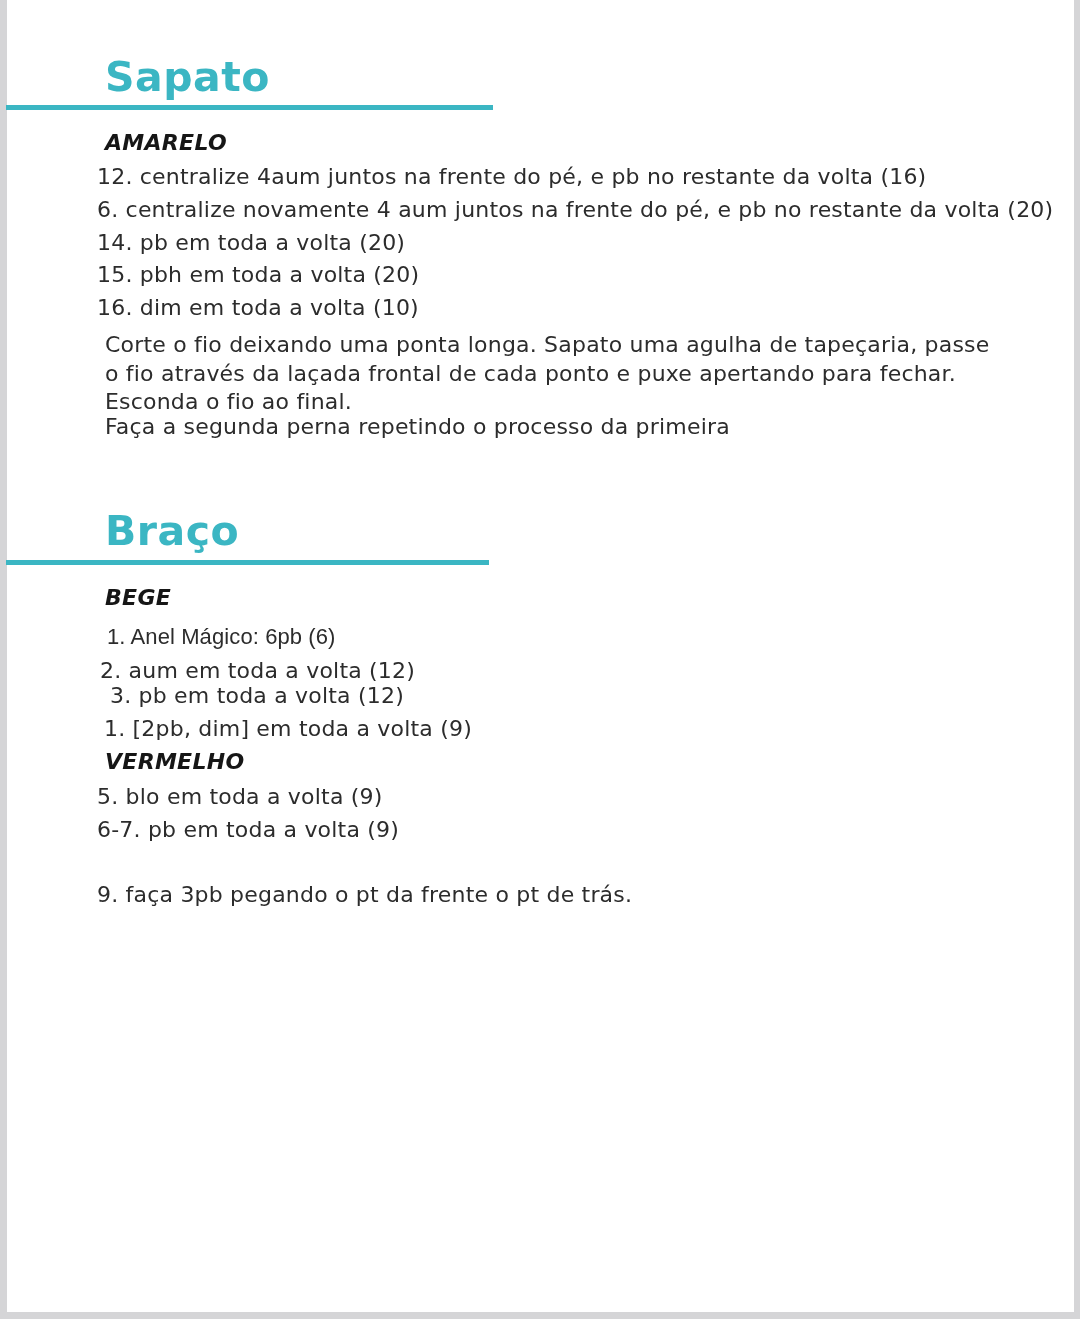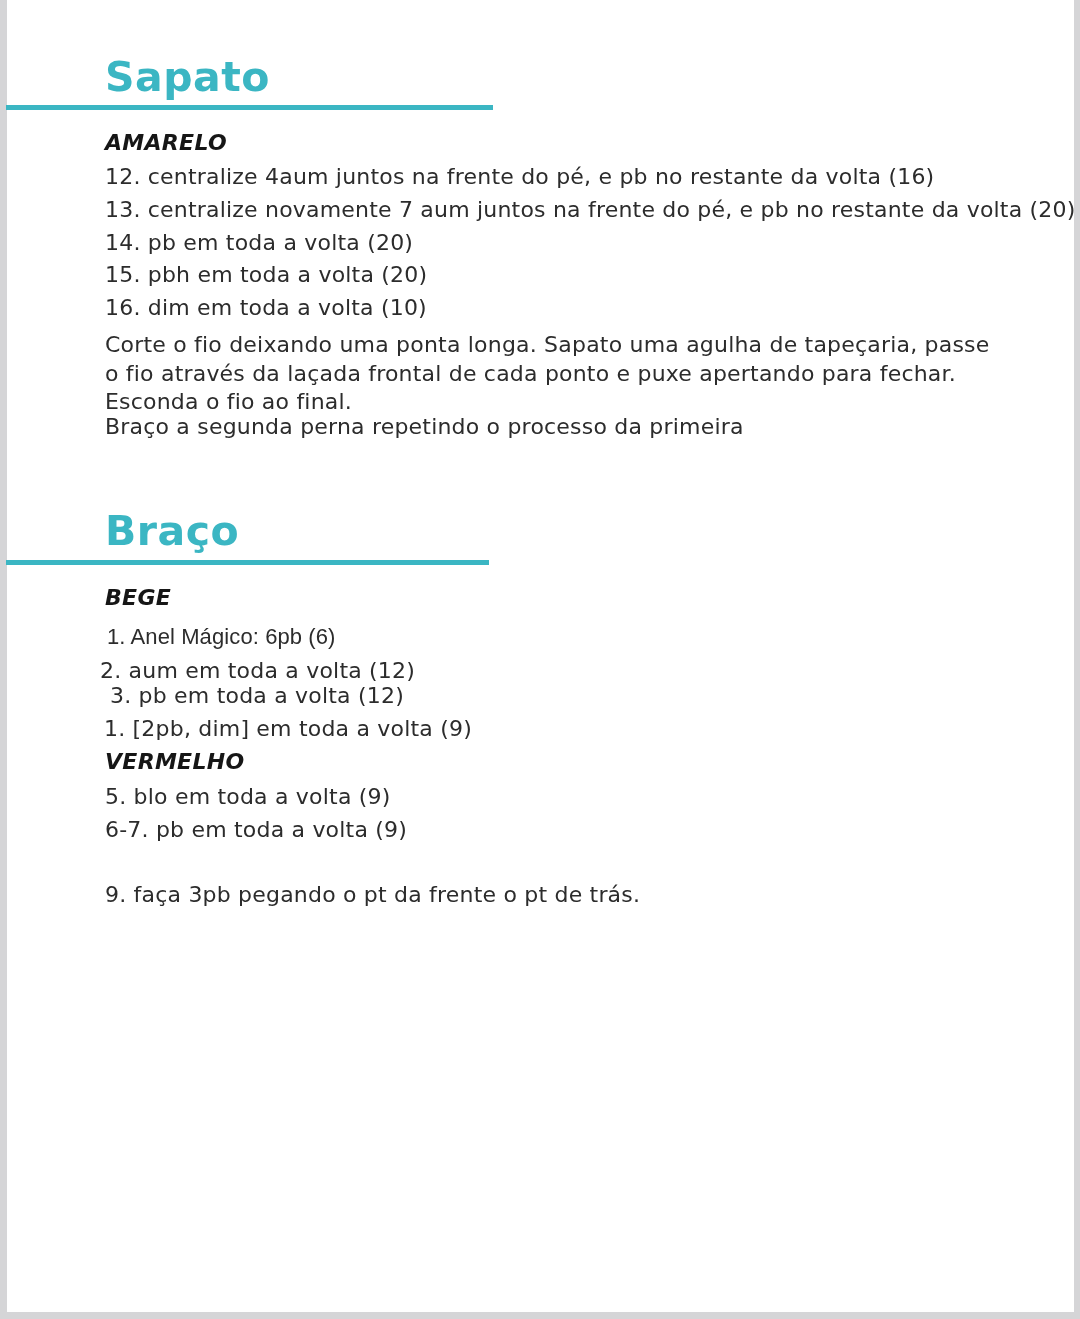--- a/index.html
+++ b/index.html
@@ -41,21 +41,21 @@
     left: 105px;
     font-size: 22px;
     font-weight: bold;
     letter-spacing: 0.3px;
     color: #161616;
     line-height: 1.2;
     font-style: italic;
   }
   .line {
     position: absolute;
-    left: 105px;
+    left: 97px;
     font-size: 22px;
     color: #2c2c2c;
     letter-spacing: 0.2px;
     line-height: 1.2;
     white-space: nowrap;
   }
   .alt-font {
     font-family: "Liberation Sans", sans-serif;
     letter-spacing: 0.1px;
   }
@@ -77,27 +77,27 @@
   <div class="edge edge-left"></div>
   <div class="edge edge-right"></div>
   <div class="edge edge-bottom"></div>
 
   <h1 class="sec-title" style="top:55px">Sapato</h1>
   <div class="rule" style="top:105px; width:487px"></div>
 
   <div class="color-label" style="top:130px">AMARELO</div>
 
   <div class="line" style="top:164px">12. centralize 4aum juntos na frente do pé, e pb no restante da volta (16)</div>
-  <div class="line" style="top:197px">13. centralize novamente 7 aum juntos na frente do pé, e pb no restante da volta (20)</div>
+  <div class="line" style="top:197px">6. centralize novamente 4 aum juntos na frente do pé, e pb no restante da volta (20)</div>
   <div class="line" style="top:230px">14. pb em toda a volta (20)</div>
   <div class="line" style="top:262px">15. pbh em toda a volta (20)</div>
   <div class="line" style="top:295px">16. dim em toda a volta (10)</div>
 
   <div class="note" style="top:331px">Corte o fio deixando uma ponta longa. Sapato uma agulha de tapeçaria, passe o fio através da laçada frontal de cada ponto e puxe apertando para fechar. Esconda o fio ao final.</div>
-  <div class="note" style="top:413px">Braço a segunda perna repetindo o processo da primeira</div>
+  <div class="note" style="top:413px">Faça a segunda perna repetindo o processo da primeira</div>
 
   <h1 class="sec-title" style="top:509px">Braço</h1>
   <div class="rule" style="top:560px; width:483px"></div>
 
   <div class="color-label" style="top:585px">BEGE</div>
 
   <div class="line alt-font" style="top:624px; left:107px">1. Anel Mágico: 6pb (6)</div>
   <div class="line" style="top:658px; left:100px">2. aum em toda a volta (12)</div>
   <div class="line" style="top:683px; left:110px">3. pb em toda a volta (12)</div>
   <div class="line" style="top:716px; left:104px">1. [2pb, dim] em toda a volta (9)</div>

